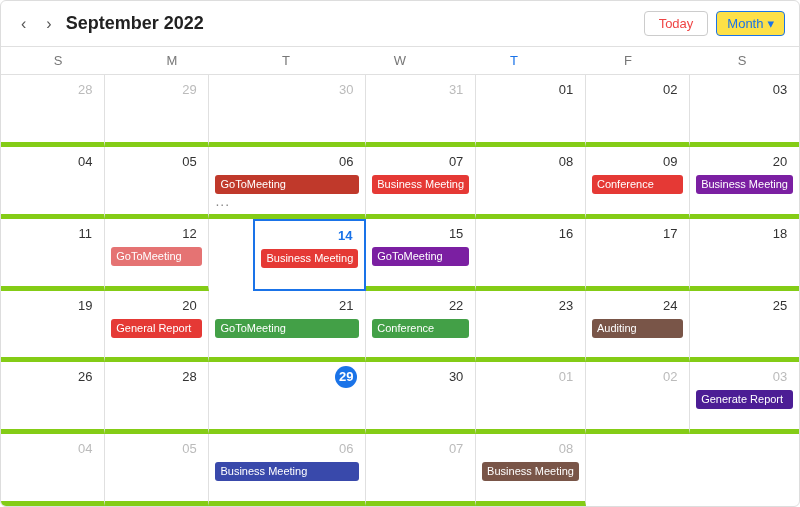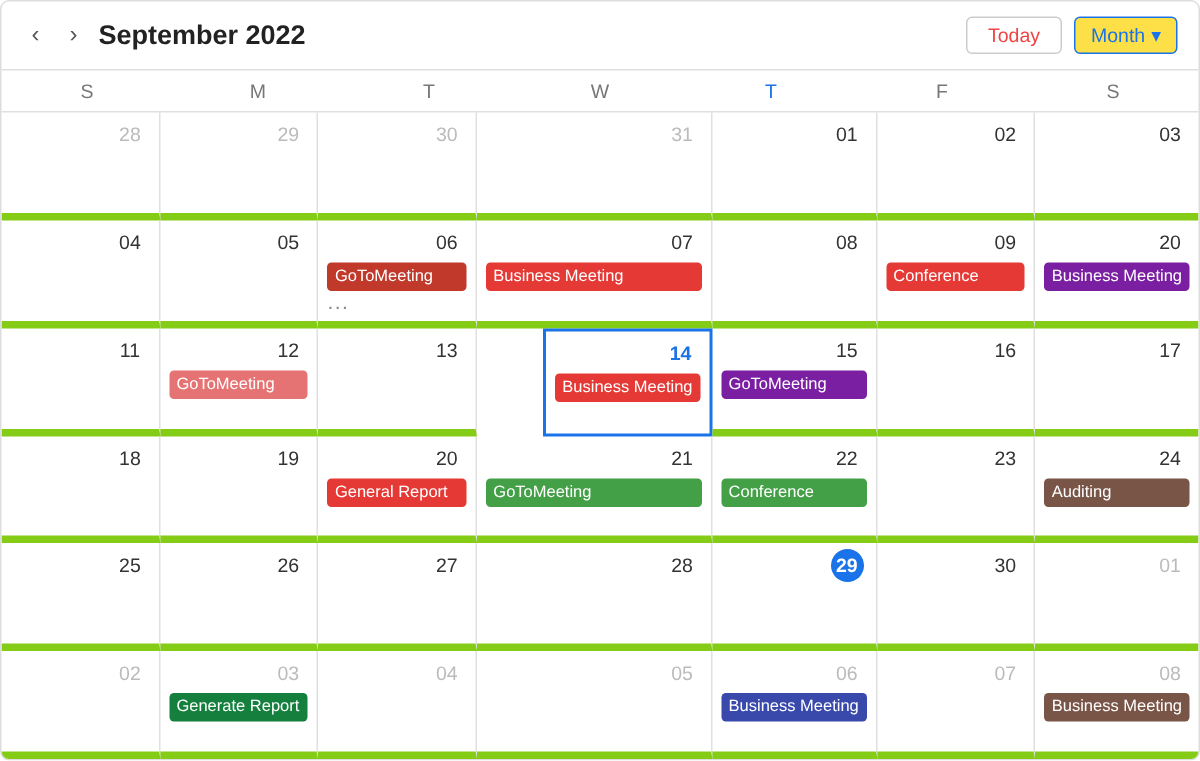--- a/index.html
+++ b/index.html
@@ -125,21 +125,21 @@
       overflow: hidden;
       text-overflow: ellipsis;
       cursor: pointer;
       line-height: 17px;
     }
     .event-pill.goto { background: #c0392b; }
     .event-pill.business { background: #e53935; }
     .event-pill.conference { background: #e53935; }
     .event-pill.conference2 { background: #43a047; }
     .event-pill.general { background: #e53935; }
-    .event-pill.generate { background: #15803d; }
+    .event-pill.generate { background: #4c1d95; }
     .event-pill.purple { background: #7b1fa2; }
     .event-pill.goto-purple { background: #7b1fa2; }
     .event-pill.goto-pink { background: #e57373; }
     .event-pill.goto-green { background: #43a047; }
     .event-pill.goto-blue { background: #3949ab; }
     .event-pill.brown { background: #795548; }
 
     
     .cell-selected {
       border: 2px solid #1a73e8 !important;
@@ -233,23 +233,20 @@
         <div class="date-num">20</div>
         <div class="event-pill purple">Business Meeting</div>
       </div>
       <div class="calendar-cell">
         <div class="date-num">11</div>
       </div>
       <div class="calendar-cell">
         <div class="date-num">12</div>
         <div class="event-pill goto-pink">GoToMeeting</div>
       </div>
-      <div class="calendar-cell">
-        <div class="date-num">13</div>
-      </div>
       <div class="calendar-cell cell-selected">
         <div class="date-num">14</div>
         <div class="event-pill business">Business Meeting</div>
       </div>
       <div class="calendar-cell">
         <div class="date-num">15</div>
         <div class="event-pill goto-purple">GoToMeeting</div>
       </div>
       <div class="calendar-cell">
         <div class="date-num">16</div>
@@ -282,23 +279,20 @@
         <div class="date-num">24</div>
         <div class="event-pill brown">Auditing</div>
       </div>
       <div class="calendar-cell">
         <div class="date-num">25</div>
       </div>
       <div class="calendar-cell">
         <div class="date-num">26</div>
       </div>
       <div class="calendar-cell">
-        <div class="date-num">27</div>
-      </div>
-      <div class="calendar-cell">
         <div class="date-num">28</div>
       </div>
       <div class="calendar-cell">
         <div class="date-num today">29</div>
       </div>
       <div class="calendar-cell">
         <div class="date-num">30</div>
       </div>
       <div class="calendar-cell">
         <div class="date-num outside">01</div>

